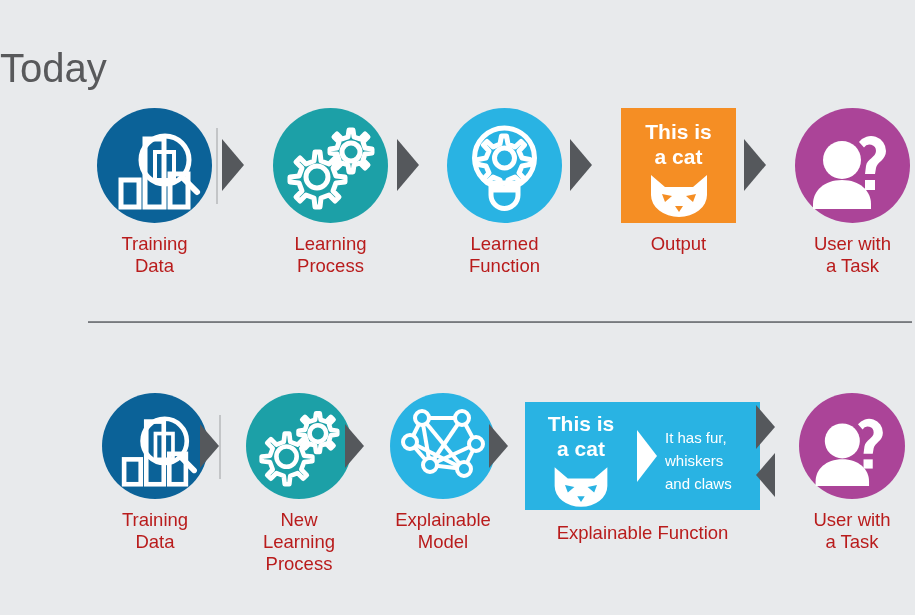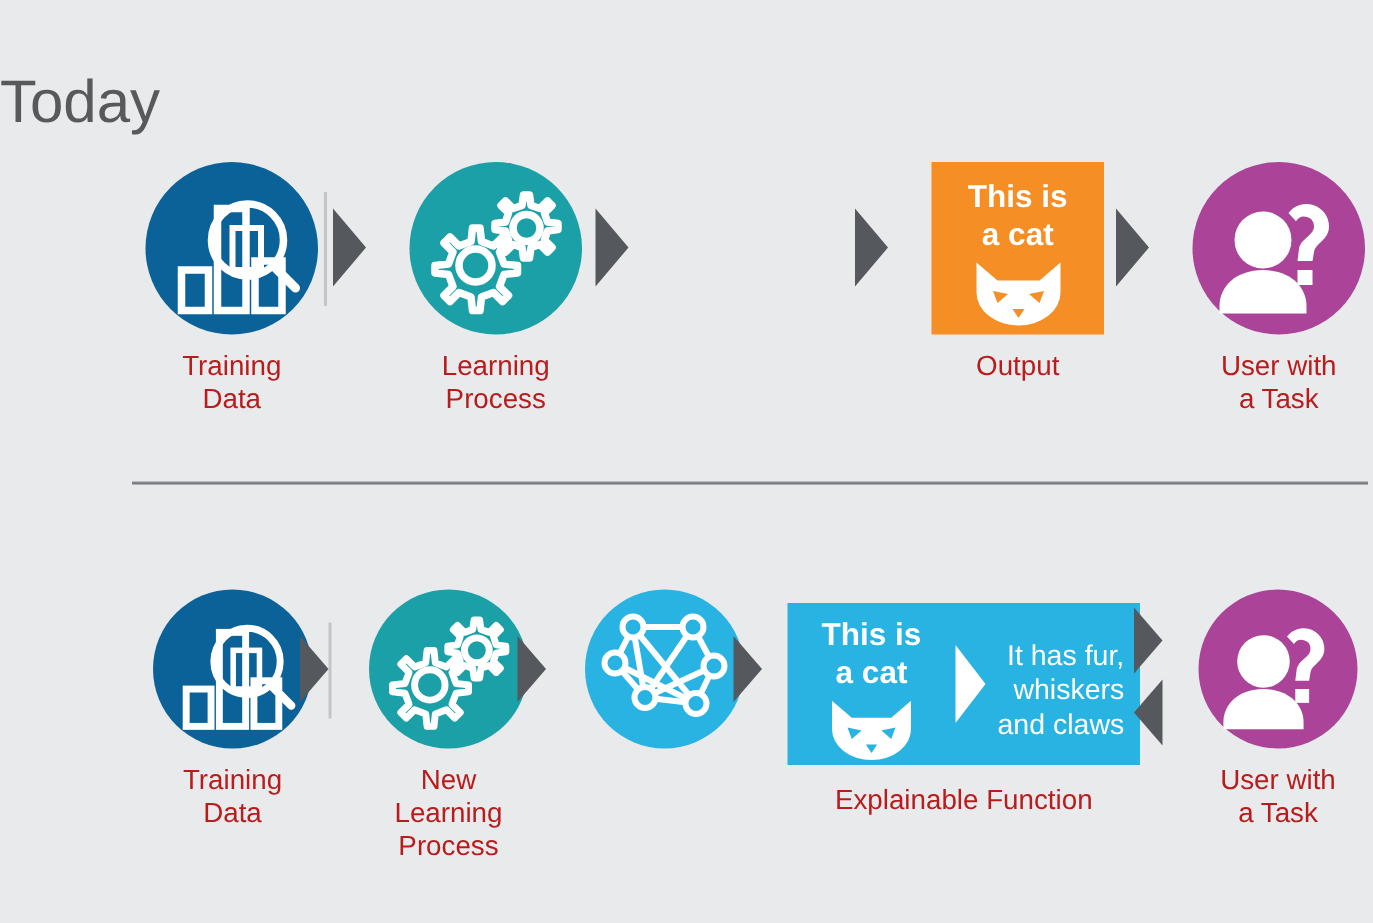--- a/index.html
+++ b/index.html
@@ -116,23 +116,23 @@
   .panel-text {
     color: #ffffff;
     font-weight: bold;
     font-size: 21px;
     line-height: 25px;
     text-align: center;
     white-space: pre-line;
   }
   .explain-text {
     color: #ffffff;
-    font-size: 19px;
+    font-size: 15px;
     line-height: 23px;
-    text-align: right;
+    text-align: left;
     white-space: pre-line;
   }
   .white-arrow {
     width: 0;
     height: 0;
     border-top: 26px solid transparent;
     border-bottom: 26px solid transparent;
     border-left: 20px solid #ffffff;
   }
   svg { display: block; }
@@ -181,20 +181,37 @@
           </g>
         </svg>
         </span>
       </div>
       <div class="caption">Learning
 Process</div>
     </div>
 
     <div class="arrow arrow-right" style="left:397px; top:31px;"></div>
 
+    <div class="node" style="left:435px; top:0; width:115px;">
+      <div class="circle" style="width:115px;height:115px;background:#29b3e3;">
+        <span>
+        <svg width="115" height="115" viewBox="0 0 115 115">
+          <g fill="none" stroke="#ffffff" stroke-width="5" stroke-linejoin="round">
+            <circle cx="57.5" cy="50" r="30"></circle>
+            <path d="M44 75 l27 0 0 12 a13.5 13.5 0 0 1 -27 0 z"></path>
+            <line x1="44" y1="82" x2="71" y2="82"></line>
+            <path d="M55 28 l5 0 1.5 8 7 3 6-5.5 3.5 3.5 -5.5 6 3 7 8 1.5 0 5 -8 1.5 -3 7 5.5 6 -3.5 3.5 -6-5.5 -7 3 -1.5 8 -5 0 -1.5-8 -7-3 -6 5.5 -3.5-3.5 5.5-6 -3-7 -8-1.5 0-5 8-1.5 3-7 -5.5-6 3.5-3.5 6 5.5 7-3z" transform="translate(-0.5,0)"></path>
+            <circle cx="57.5" cy="50" r="10"></circle>
+          </g>
+        </svg>
+        </span>
+      </div>
+      <div class="caption">Learned
+Function</div>
+    </div>
 
     <div class="arrow arrow-right" style="left:570px; top:31px;"></div>
 
     <div class="node" style="left:609px; top:0; width:115px;">
       <div class="panel" style="width:115px;height:115px;background:#f58e24;">
         <div class="panel-text" style="padding-top:11px;">This is
 a cat</div>
         <div style="display:flex;justify-content:center;margin-top:2px;">
           <span>
           <svg width="68" height="48" viewBox="0 0 68 48">
@@ -297,20 +314,22 @@
             <circle cx="32" cy="25" r="7"></circle>
             <circle cx="72" cy="25" r="7"></circle>
             <circle cx="20" cy="49" r="7"></circle>
             <circle cx="86" cy="51" r="7"></circle>
             <circle cx="40" cy="72" r="7"></circle>
             <circle cx="74" cy="76" r="7"></circle>
           </g>
         </svg>
         </span>
       </div>
+      <div class="caption">Explainable
+Model</div>
     </div>
 
     <div class="arrow arrow-sm-right" style="left:489px; top:31px;"></div>
 
     <div class="node" style="left:513px; top:9px; width:235px;">
       <div class="panel" style="width:235px;height:108px;background:#29b3e3;display:flex;align-items:flex-start;">
         <div style="width:112px;padding-top:9px;">
           <div class="panel-text">This is
 a cat</div>
           <div style="display:flex;justify-content:center;margin-top:2px;">

